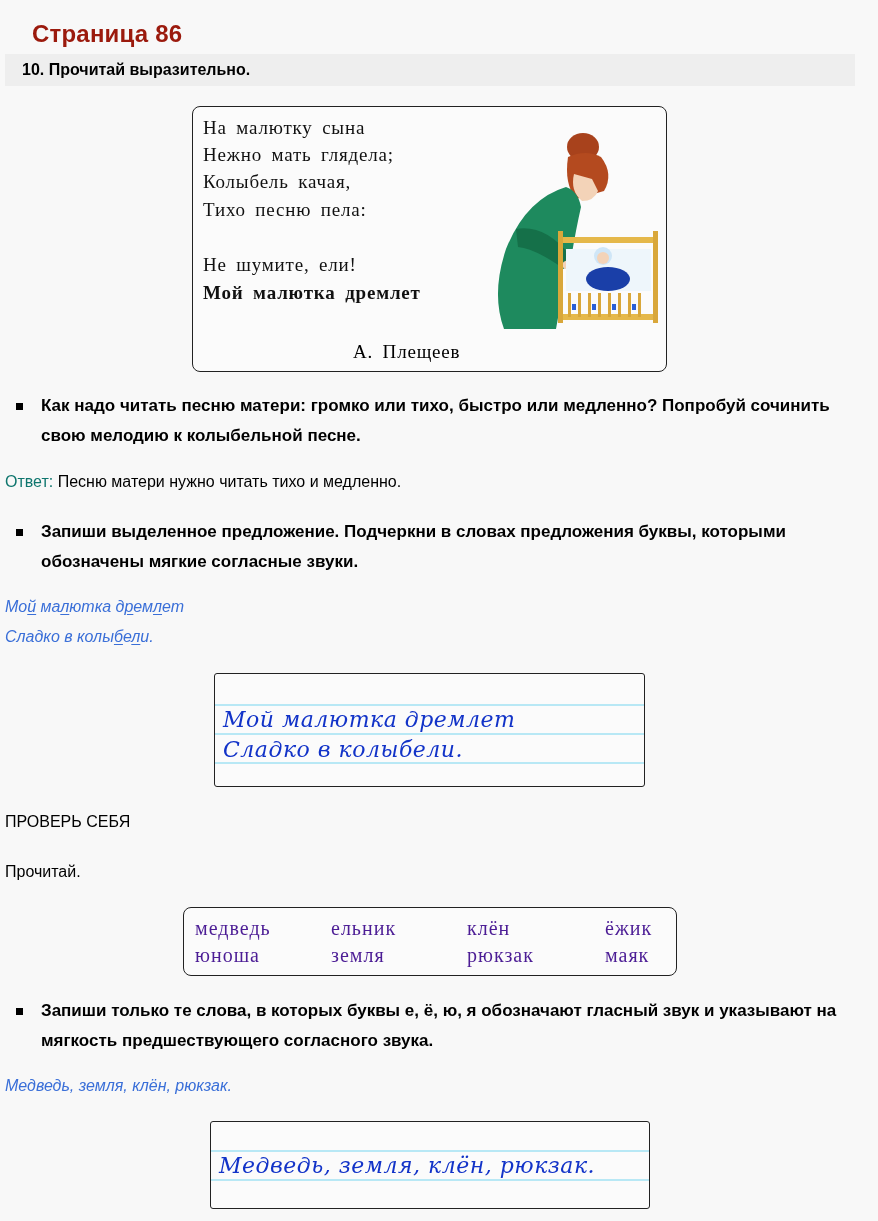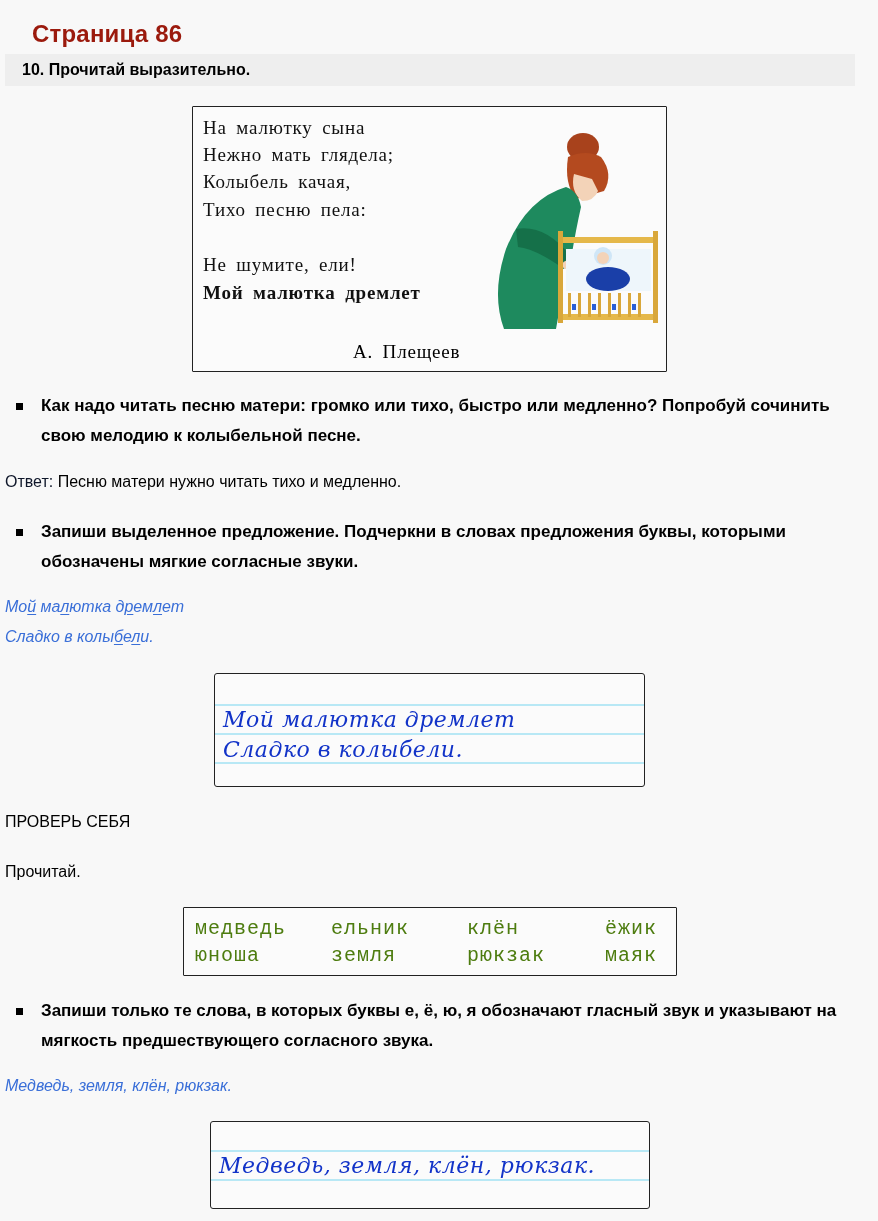--- a/index.html
+++ b/index.html
@@ -17,21 +17,21 @@
   }
   .task-header {
     position: absolute; left: 5px; top: 54px; width: 850px; height: 32px;
     background: #eeeeee;
   }
   .task-header span {
     position: absolute; left: 17px; top: 7px;
     font-size: 16px; font-weight: bold;
   }
   .textbook-box {
-    position: absolute; border: 1.5px solid #222; border-radius: 1px;
+    position: absolute; border: 1.5px solid #222; border-radius: 8px;
     background: #fbfbfb;
     font-family: "DejaVu Serif", "Liberation Serif", serif;
   }
   .poem-box { left: 192px; top: 106px; width: 473px; height: 264px; }
   .poem-line {
     position: absolute; left: 10px; font-size: 19px; letter-spacing: 0.8px;
     word-spacing: 4px; white-space: nowrap; color: #111;
     font-family: "Liberation Serif", serif;
   }
   .poem-line.bold { font-weight: bold; }
@@ -46,21 +46,21 @@
     font-size: 17px; font-weight: bold; line-height: 30px;
   }
   .bullet-item .marker {
     position: absolute; left: 0; top: 12px; width: 7px; height: 7px; background: #000;
   }
   .bullet-item .btext { display: block; margin-left: 25px; }
 
   .answer-line {
     position: absolute; left: 5px; font-size: 16px;
   }
-  .answer-label { color: #0f172a; }
+  .answer-label { color: #0f766e; }
   .answer-italic {
     position: absolute; left: 5px; font-size: 16px; font-style: italic; color: #3a6fd8;
   }
   .answer-italic u { text-decoration: underline; text-underline-offset: 2px; }
 
   .copybook {
     position: absolute; border: 1.5px solid #222; border-radius: 3px; background: #fbfbfb;
     overflow: hidden;
   }
   .copybook .rule { position: absolute; left: 0; right: 0; height: 2px; background: #b8e8f5; }
@@ -68,22 +68,22 @@
     position: absolute; left: 8px; font-family: "DejaVu Serif", serif;
     font-style: italic; color: #1233c8; font-size: 22px; white-space: nowrap; letter-spacing: 0.5px;
   }
 
   .section-heading {
     position: absolute; left: 5px; font-size: 16px; font-weight: normal;
   }
 
   .words-box { left: 183px; top: 907px; width: 492px; height: 67px; }
   .word {
-    position: absolute; font-family: Liberation Mono, monospace; font-size: 20px;
-    letter-spacing: 1px; color: #4d7c0f;
+    position: absolute; font-family: Liberation Serif, serif; font-size: 20px;
+    letter-spacing: 1px; color: #4c1d95;
   }
 </style>
 </head>
 <body>
 
 <div class="page-title">Страница 86</div>
 
 <div class="task-header">
   <span>10. Прочитай выразительно.</span>
 </div>

